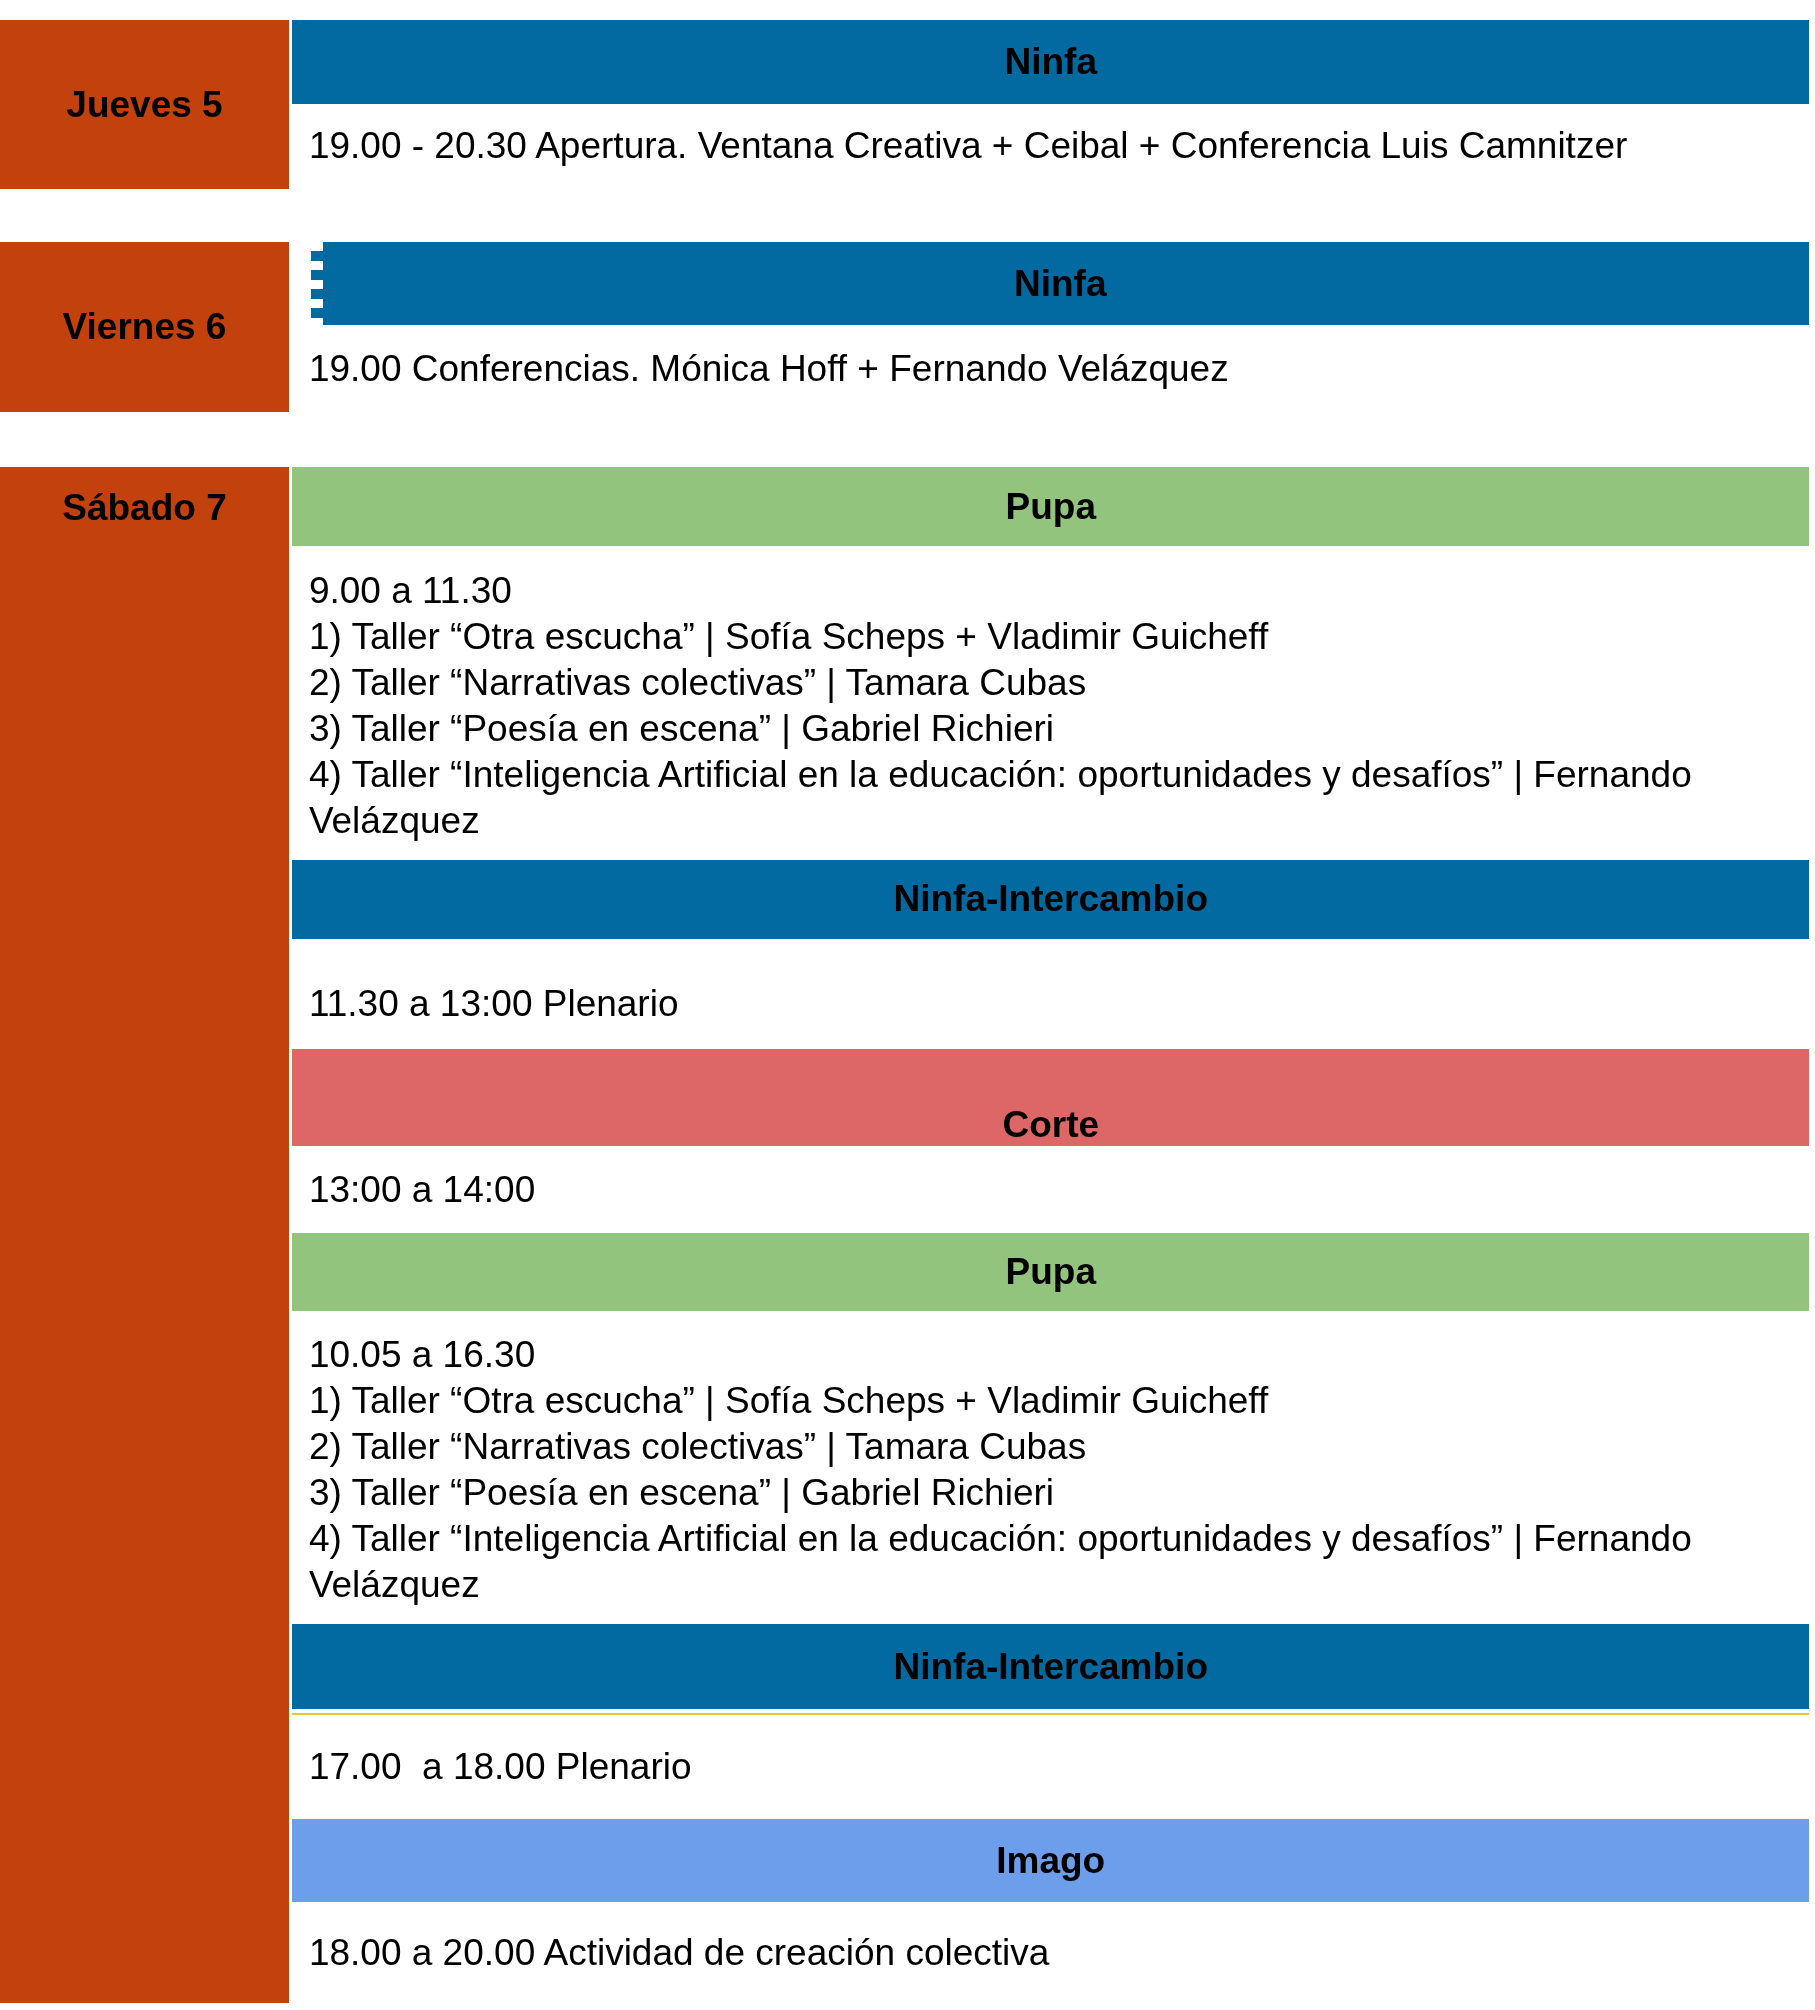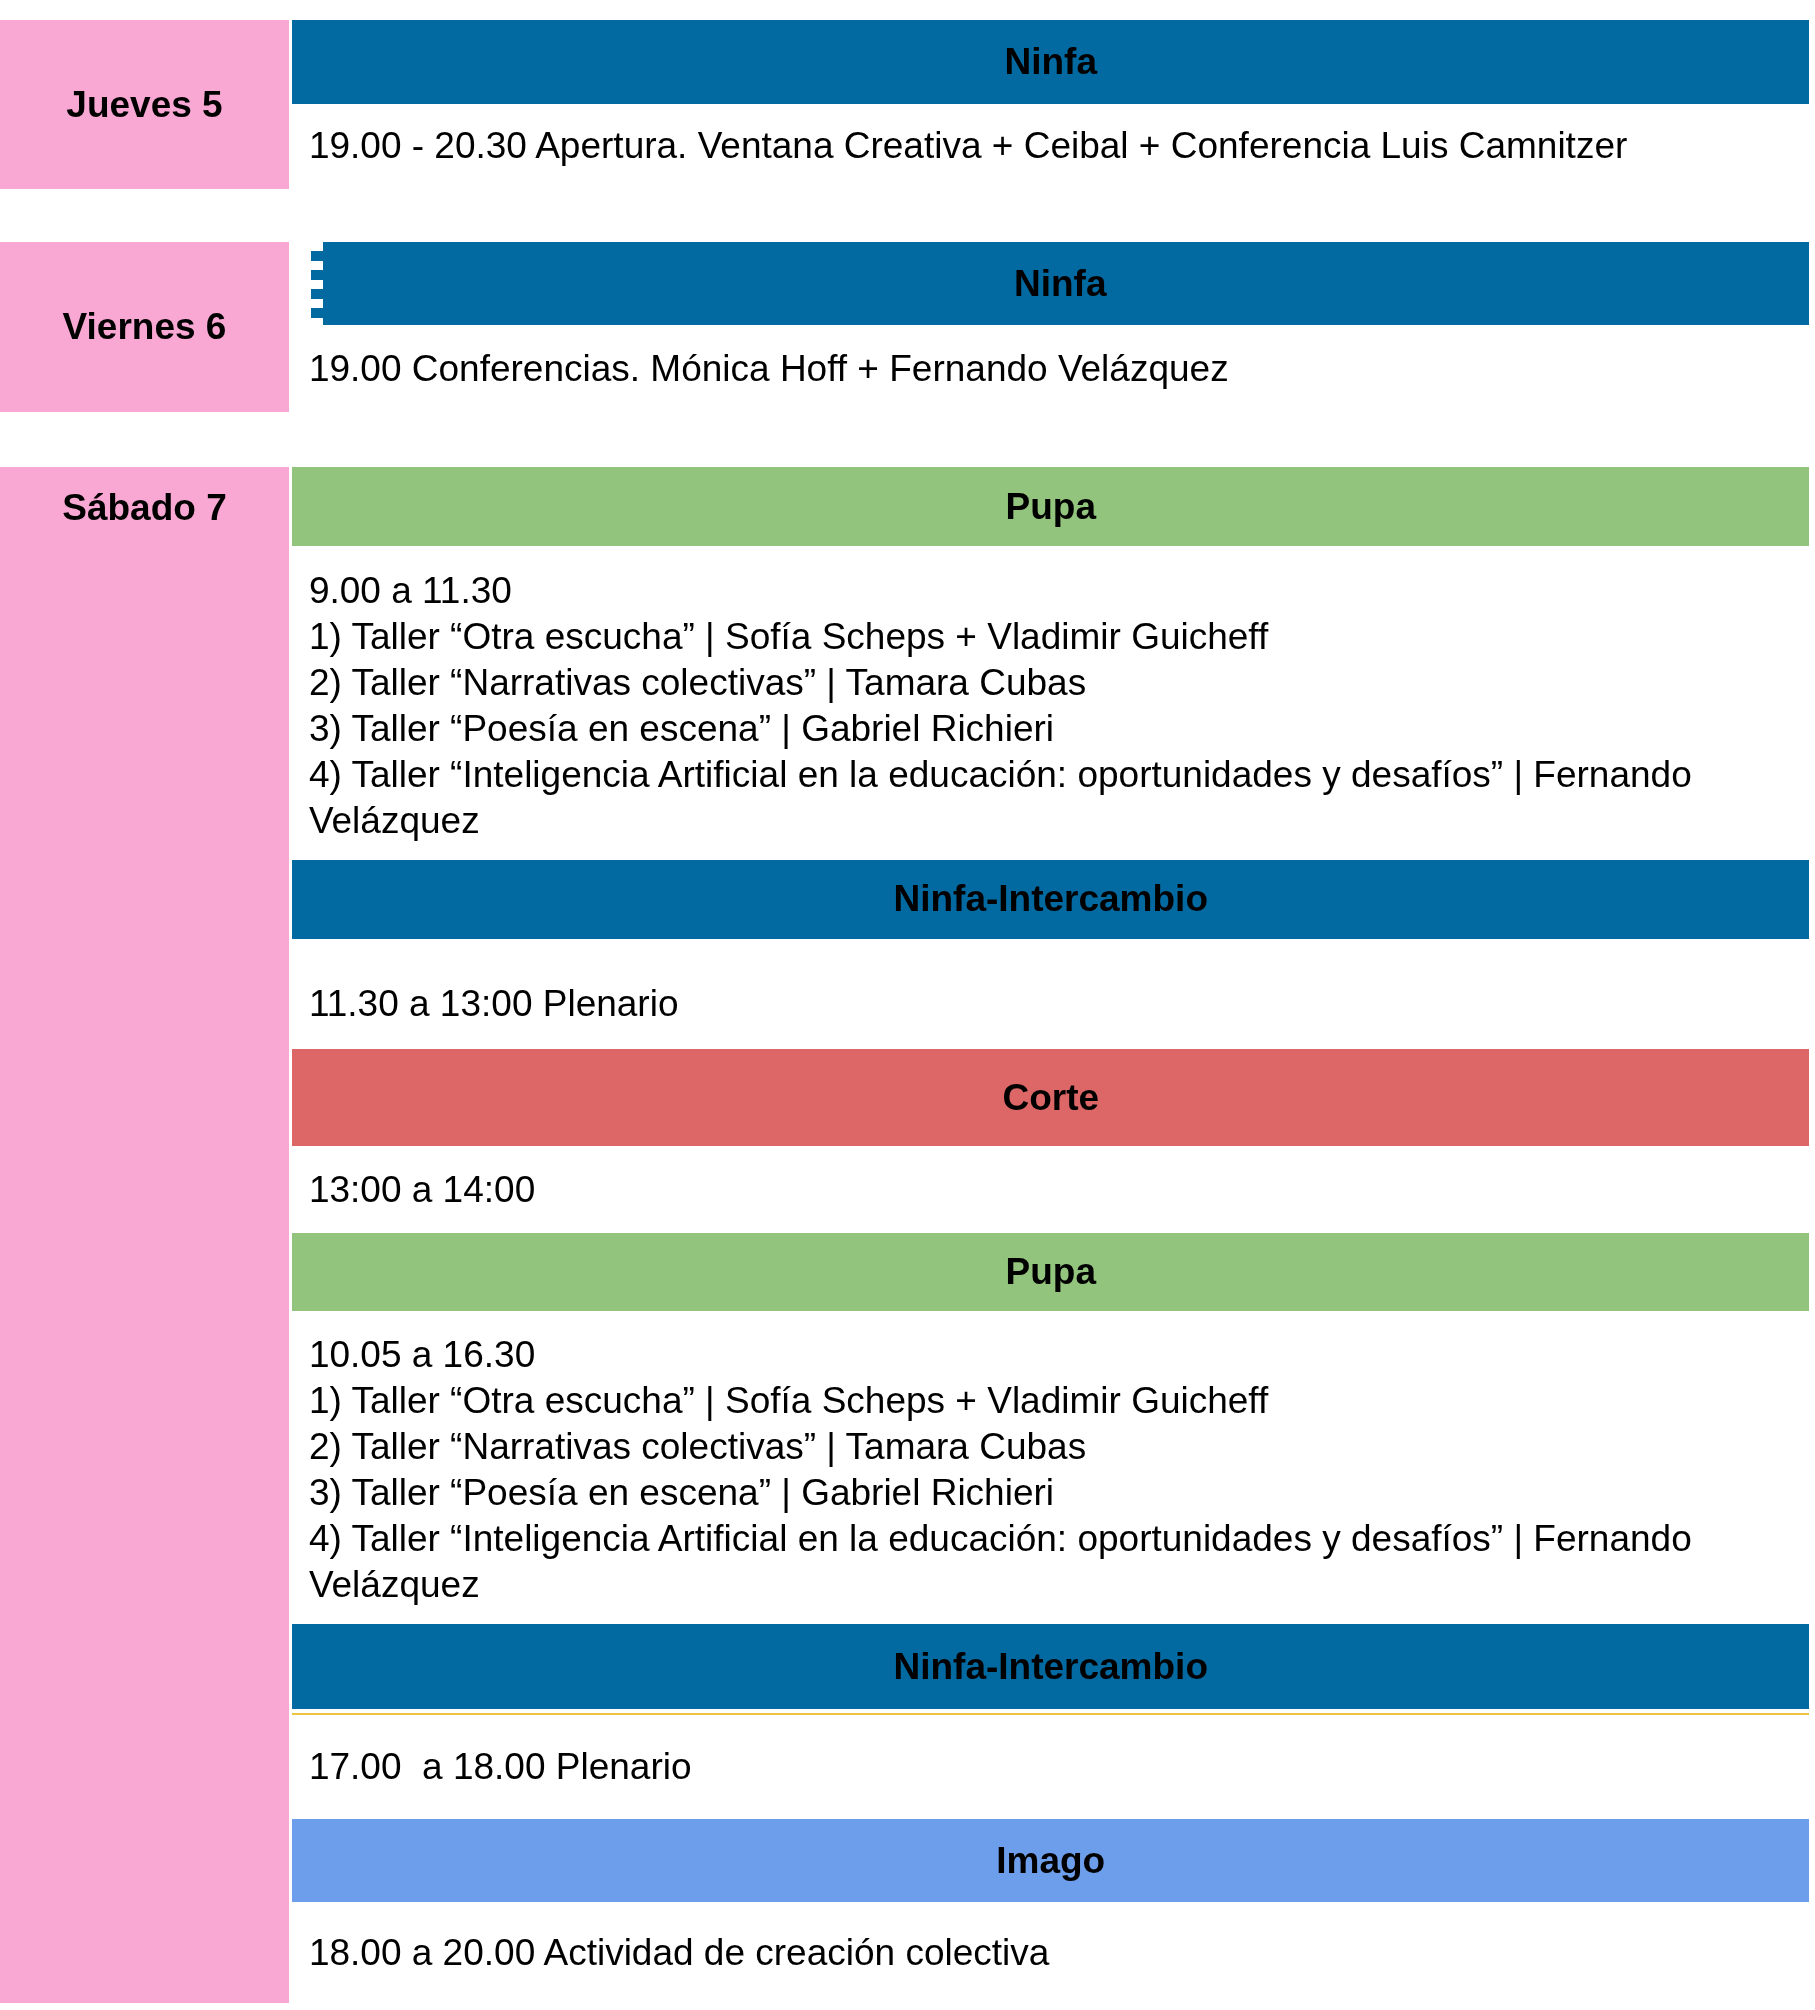--- a/index.html
+++ b/index.html
@@ -13,21 +13,21 @@
     padding-top:20px;
     box-sizing:border-box;
     overflow:hidden;
   }
   .section{display:flex;}
   .spacer64{height:53px;}
   .spacer66{height:55px;}
   .day-col{
     width:289px;
     flex:0 0 289px;
-    background:#f9a8d4;
+    background:#c2410c;
     display:flex;
     justify-content:center;
     align-items:center;
   }
   .day-col.top-align{
     align-items:flex-start;
     padding-top:18.3px;
     box-sizing:border-box;
   }
   .day-label{
@@ -51,21 +51,21 @@
   }
   .bar-label{
     font-size:37px;
     font-weight:700;
     white-space:pre;
   }
   .c-yellow{background:#0369a1;}
   .c-green{background:#93C47D;}
   .c-red{background:#DD6666;}
   .c-blue{background:#6D9EEB;}
-  .h101{height:84px;} .h100{height:83px;} .h97{height:101px;}
+  .h101{height:84px;} .h100{height:83px;} .h97{height:101px;align-items:flex-end;}
   .h98{height:81px;} .h102{height:85px;} .h105{height:87px;}
   .ragged-left{
     margin-left:19px;
   }
   .ragged-left::before{
     content:"";
     position:absolute;
     left:0;top:0;bottom:0;
     width:11.6px;
     background:repeating-linear-gradient(180deg,#ffffff 0 9.1px,transparent 9.1px 19px);

